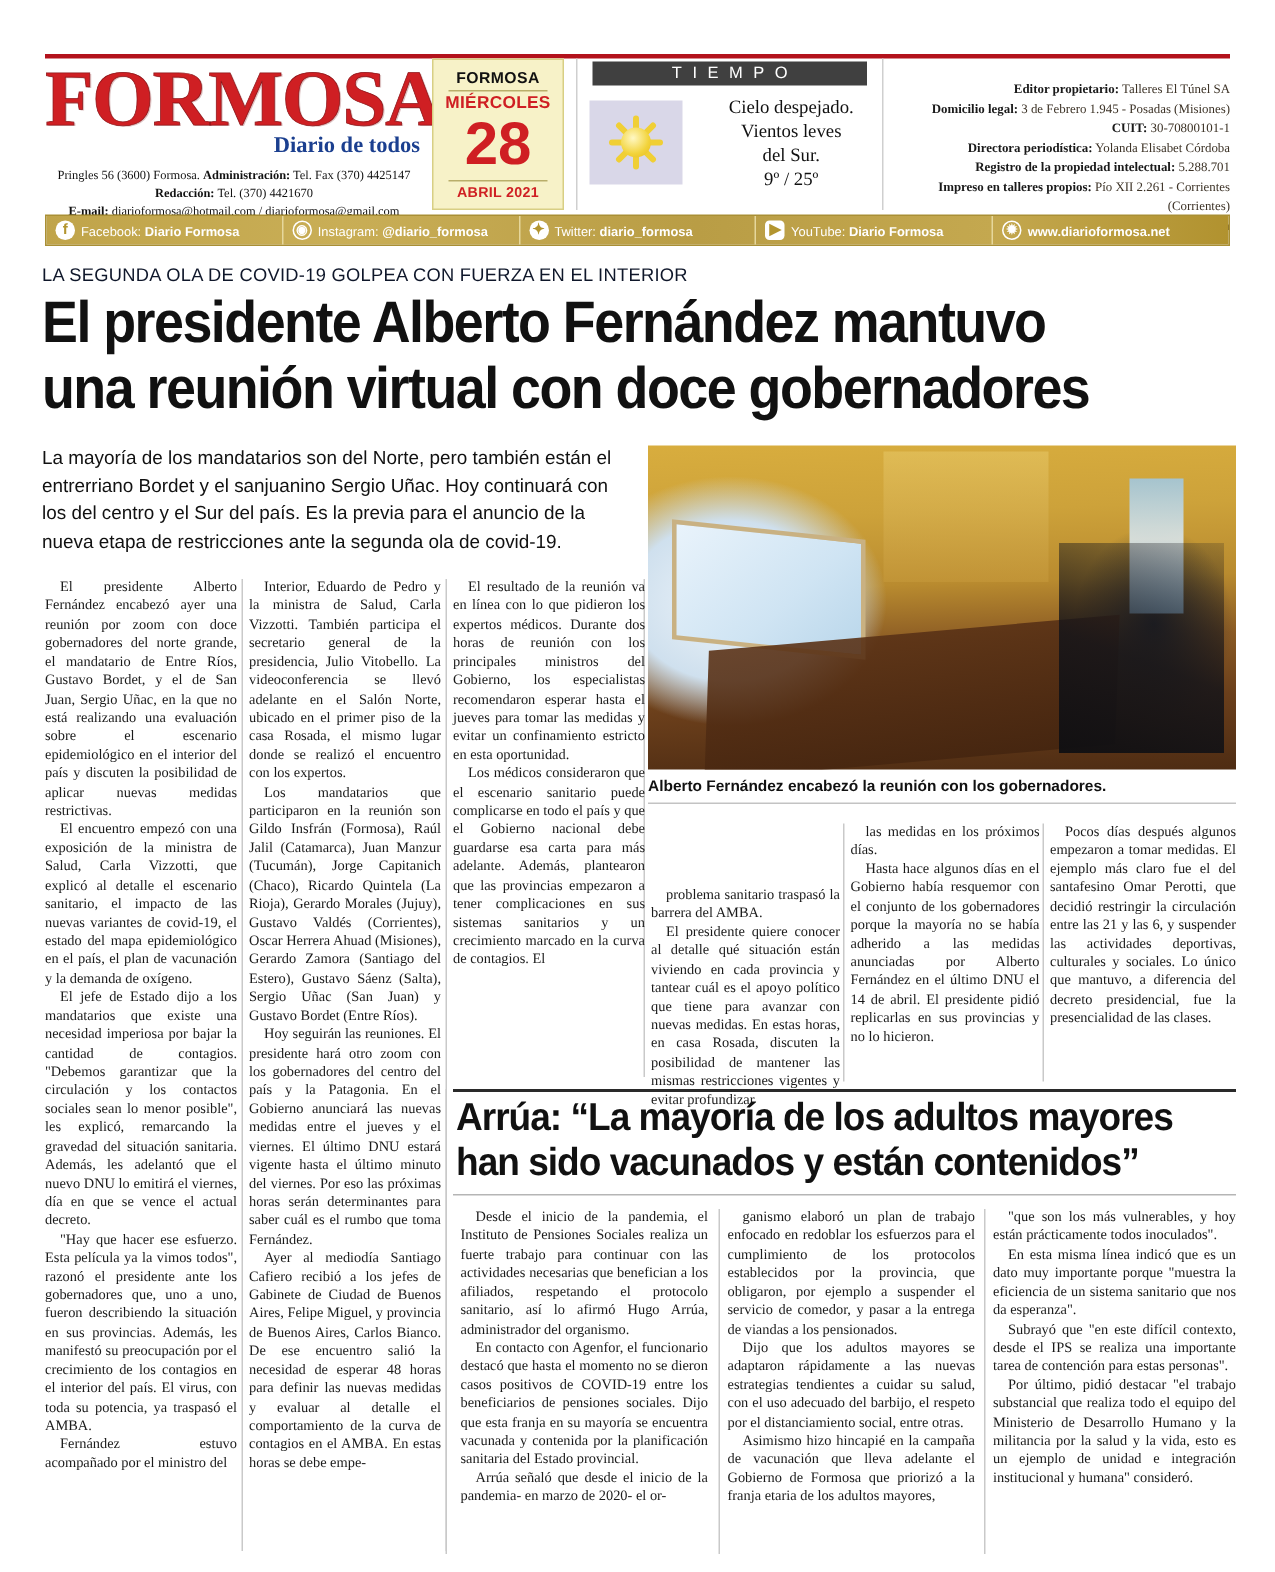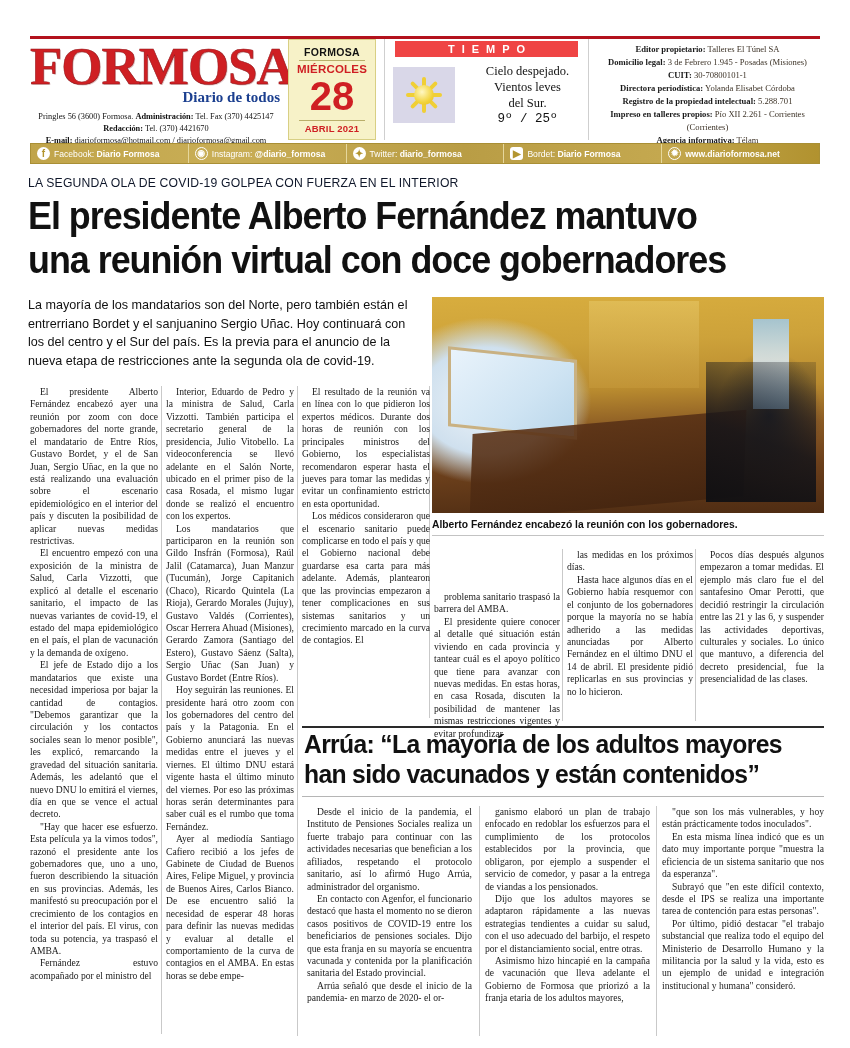--- a/index.html
+++ b/index.html
@@ -95,48 +95,48 @@
   }
 
   .mh-weather {
     width: 205px;
     margin-left: 8px;
     padding: 0 4px;
     border-left: 1px solid #cfcfcf;
     border-right: 1px solid #cfcfcf;
   }
   .tiempo-bar {
-    background: #ef4444; color: #fff;
-    font-family: "Liberation Sans", sans-serif;
-    font-weight: 700; font-size: 11px;
+    background: #404040; color: #fff;
+    font-family: "Liberation Sans", sans-serif;
+    font-weight: 400; font-size: 11px;
     letter-spacing: 7px;
     text-align: center;
     padding: 2px 0 2px 7px;
     margin: 2px 6px 6px 6px;
   }
   .weather-row { display: flex; align-items: center; gap: 16px; padding-left: 4px; }
   .wx-icon-box {
     width: 62px; height: 56px;
     background: #d9d7e8;
     display: flex; align-items: center; justify-content: center;
   }
   .wx-text {
     font-family: "Liberation Serif", serif;
     font-size: 12.5px; line-height: 1.28;
     text-align: center; flex: 1; color: #111;
   }
-  .wx-temp { font-size: 12.5px; font-family: Liberation Mono, monospace; }
+  .wx-temp { font-size: 12.5px; }
 
   .mh-legal {
     flex: 1;
     padding-left: 6px;
     font-size: 8.6px; line-height: 1.52;
-    text-align: center;
+    text-align: right;
     color: #3c3226;
-    padding-top: 4px;
+    padding-top: 14px;
   }
   .mh-legal b { color: #1a1a1a; font-weight: 700; }
 
   
   .social {
     position: absolute; left: 30px; top: 143px;
     width: 790px; height: 21px;
     background: linear-gradient(90deg,#c0a44a,#c9ae56 25%,#b99d45 55%,#c4a84f 80%,#b1922f);
     display: flex; align-items: stretch;
     border: 1px solid #a98f35;
@@ -368,21 +368,21 @@
     <div class="soc-item">
       <span class="soc-ico plain">◉</span>
       <span class="lbl"><span>Instagram: </span><b>@diario_formosa</b></span>
     </div>
     <div class="soc-item">
       <span class="soc-ico round">✦</span>
       <span class="lbl"><span>Twitter: </span><b>diario_formosa</b></span>
     </div>
     <div class="soc-item">
       <span class="soc-ico">▶</span>
-      <span class="lbl"><span>Bordet: </span><b>Diario Formosa</b></span>
+      <span class="lbl"><span>YouTube: </span><b>Diario Formosa</b></span>
     </div>
     <div class="soc-item">
       <span class="soc-ico plain">✹</span>
       <span class="lbl"><b>www.diarioformosa.net</b></span>
     </div>
   </div>
 
   <div class="kicker">LA SEGUNDA OLA DE COVID-19 GOLPEA CON FUERZA EN EL INTERIOR</div>
   <div class="headline">El presidente Alberto Fernández mantuvo una reunión virtual con doce gobernadores</div>
   <div class="lead">La mayoría de los mandatarios son del Norte, pero también están el entrerriano Bordet y el sanjuanino Sergio Uñac. Hoy continuará con los del centro y el Sur del país. Es la previa para el anuncio de la nueva etapa de restricciones ante la segunda ola de covid-19.</div>

